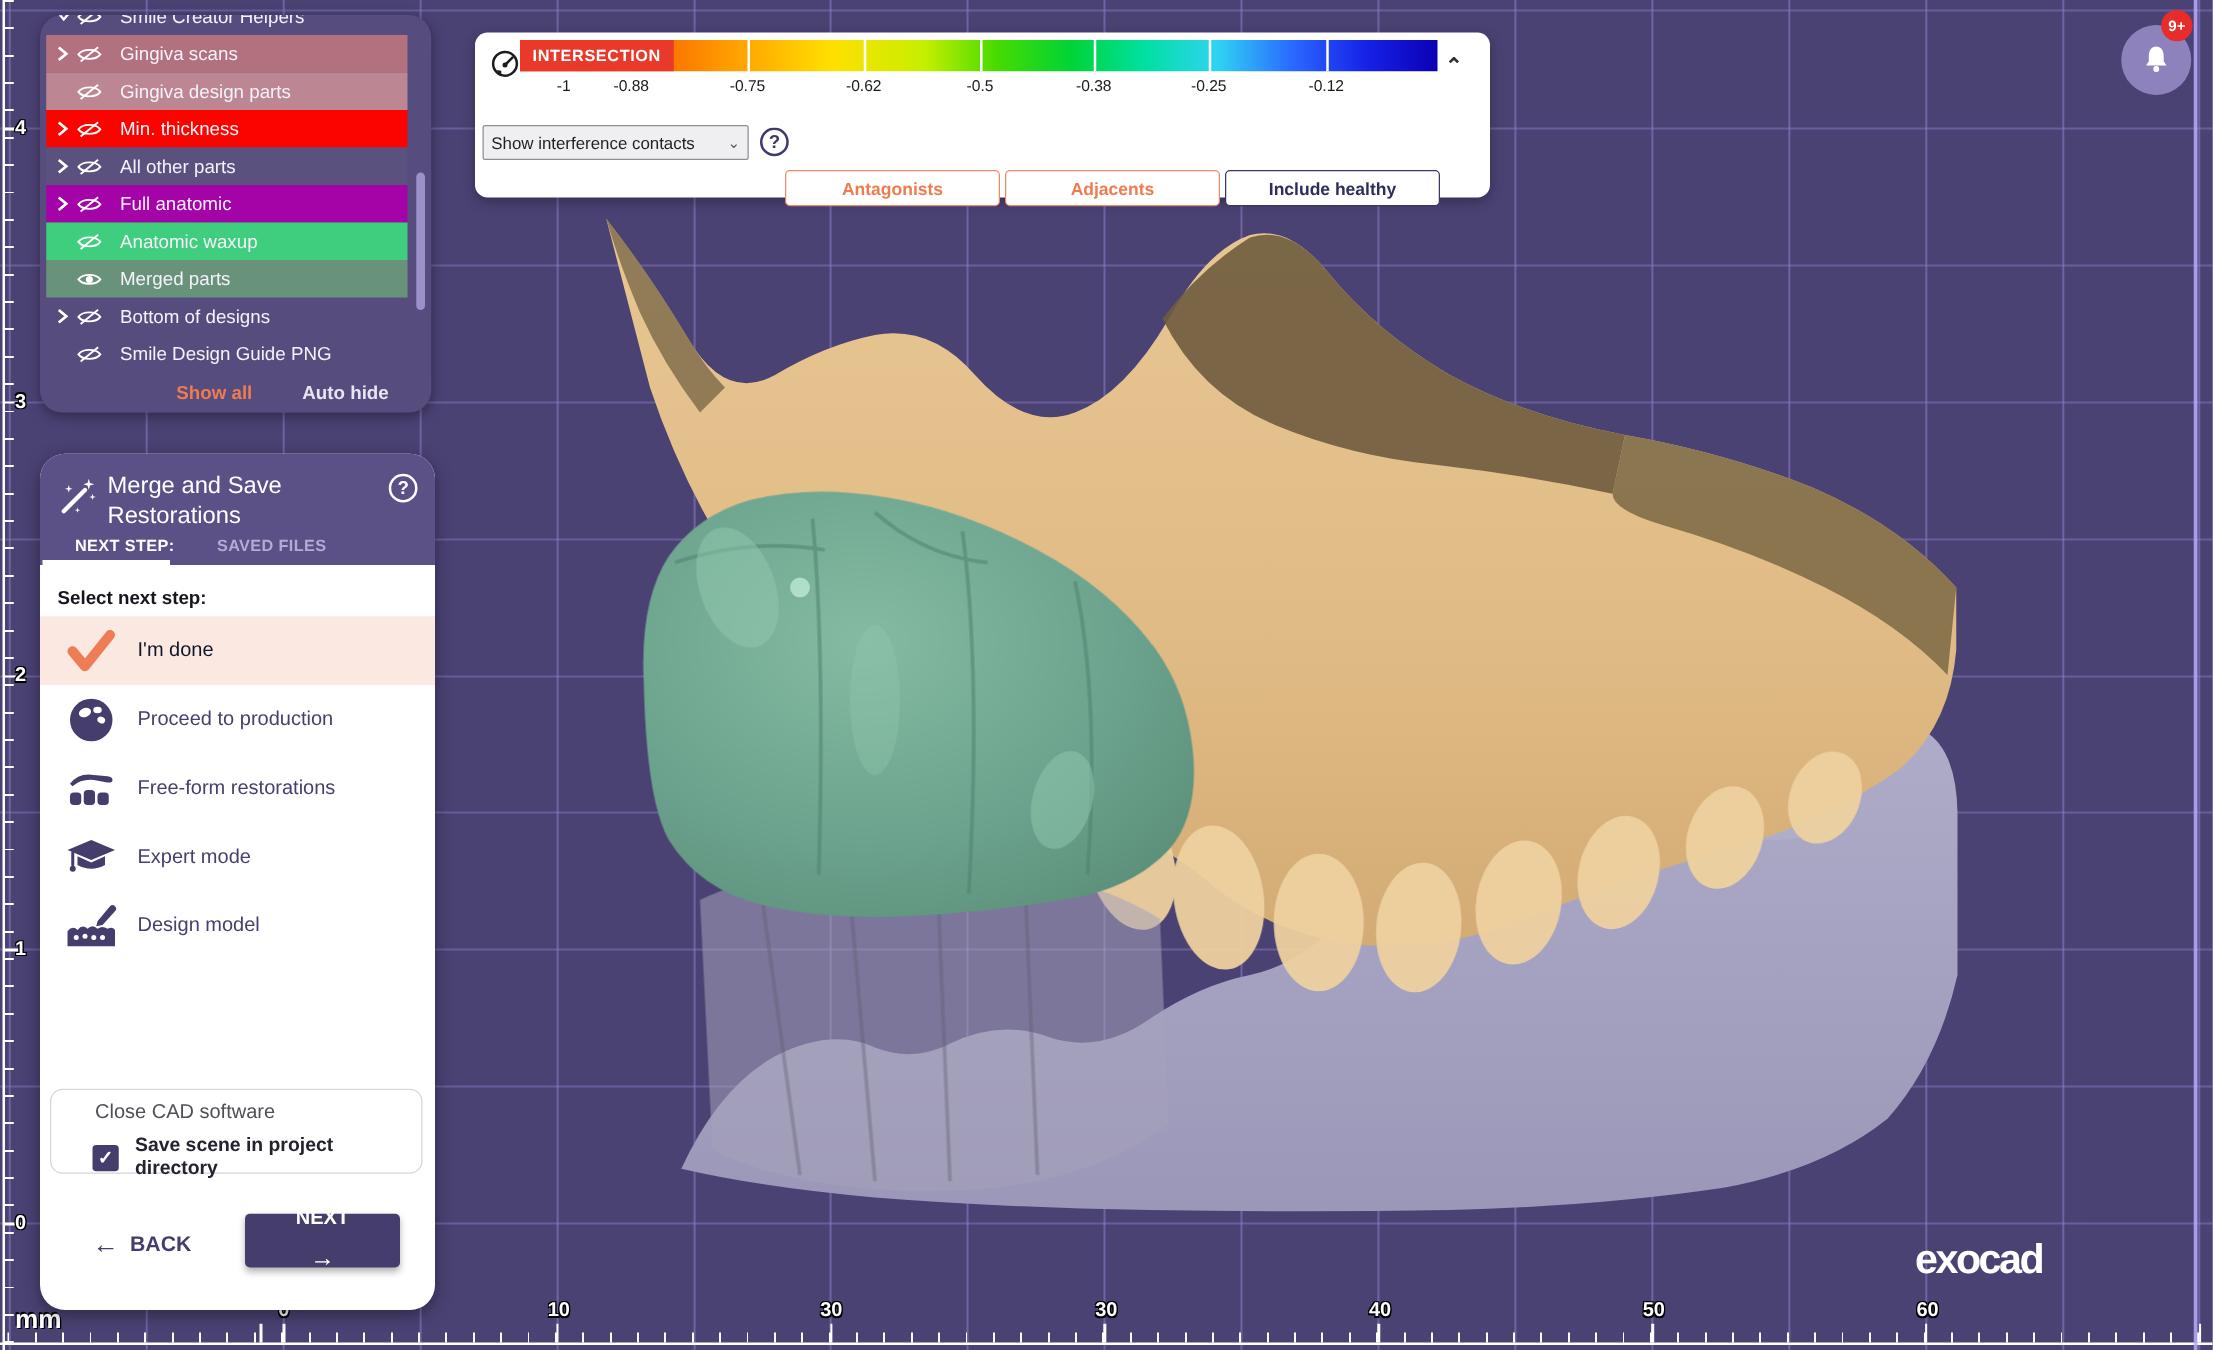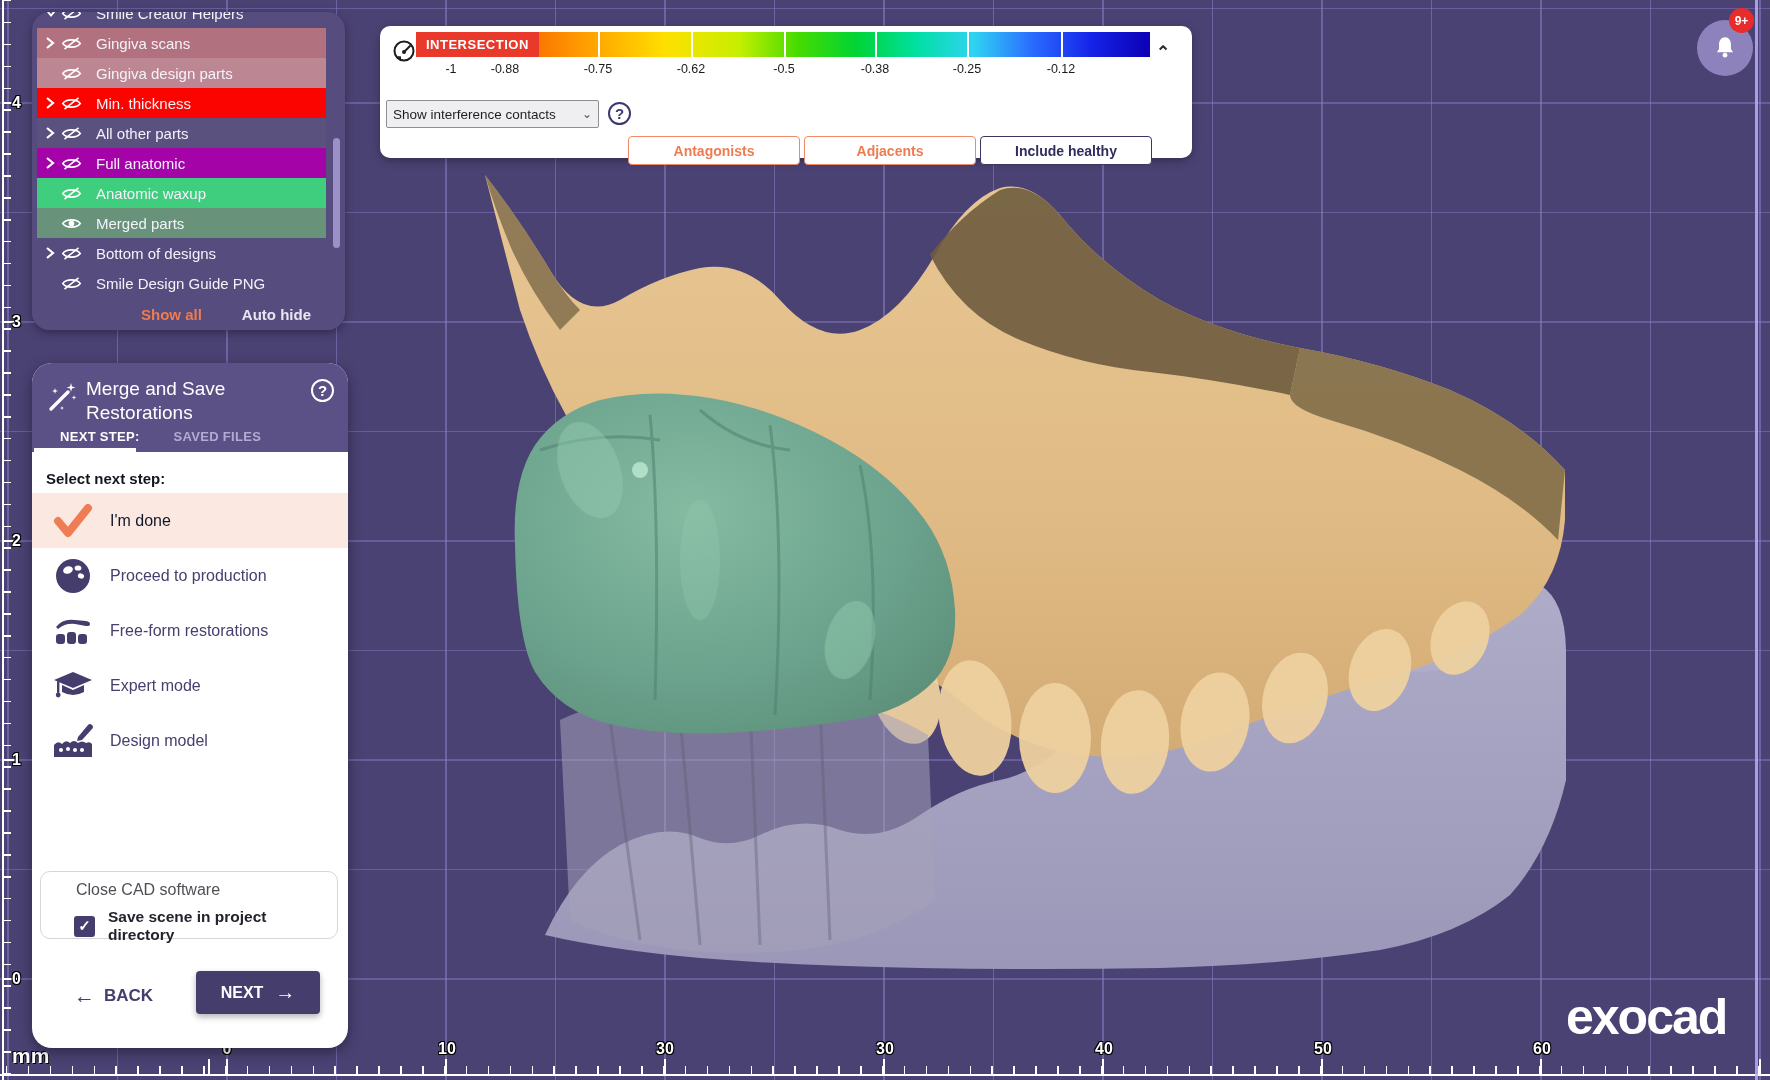--- a/index.html
+++ b/index.html
@@ -27,21 +27,21 @@
      background-image:repeating-linear-gradient(to bottom,#fff 0 1.5px, transparent 1.5px 21.9px); }
   .tick-y-maj { position:absolute; top:0; bottom:0; left:3px; width:15px;
      background-image:repeating-linear-gradient(to bottom,#fff 0 2px, transparent 2px 219px); background-position-y:102px; }
   .rnum { position:absolute; color:#fff; font-size:16px; font-weight:bold;
      text-shadow:1px 1px 0 #000,-1px 1px 0 #000,1px -1px 0 #000,-1px -1px 0 #000; }
   .rnum.h { transform:translateX(-50%); top:1040px; }
   .rnum.v { transform:translateY(-50%); left:12px; }
   .unit { position:absolute; left:12px; top:1044px; color:#fff; font-size:21px; font-weight:bold;
      text-shadow:1px 1px 0 #000,-1px -1px 0 #000; }
 
-  .logo { position:absolute; left:1532px; top:988px; color:#fff; font-size:50px; font-weight:bold; letter-spacing:-2px;margin-left:34px; }
+  .logo { position:absolute; left:1532px; top:988px; color:#fff; font-size:33px; font-weight:bold; letter-spacing:-2px; }
 
   
   .bell-wrap { position:absolute; left:1697px; top:20px; width:56px; height:56px; border-radius:50%;
      background:#8d82bb; display:flex; align-items:center; justify-content:center; cursor:pointer; }
   .badge { position:absolute; left:1729px; top:8px; min-width:25px; height:25px; border-radius:50%;
      background:#e82b2b; color:#fff; font-size:12px; font-weight:bold; display:flex; align-items:center; justify-content:center; }
 
   
   .layers { position:absolute; left:32px; top:12px; width:313px; height:318px; background:#564c7d;
      border-radius:18px; overflow:hidden; box-shadow:0 3px 10px rgba(0,0,0,.35); }
@@ -107,21 +107,21 @@
   .cb-title { position:absolute; left:35px; top:9px; font-size:16px; color:#4f4f55; }
   .cb-row { position:absolute; left:33px; top:36px; display:flex; align-items:center; gap:13px; cursor:pointer; }
   .cbox { width:21px; height:21px; border-radius:3px; background:#453e6d; color:#fff; font-size:15px; font-weight:bold;
      display:flex; align-items:center; justify-content:center; }
   .cb-lab { font-size:15.5px; font-weight:bold; color:#23232e; }
   .backbtn { position:absolute; left:42px; top:1000px; display:flex; align-items:center; gap:9px;
      color:#453e6d; font-size:17px; font-weight:bold; cursor:pointer; }
   .backbtn .arr { font-size:21px; }
   .nextbtn { position:absolute; left:164px; top:995px; width:124px; height:43px; background:#453e6d; border-radius:4px;
      color:#fff; font-size:16px; font-weight:bold; display:flex; align-items:center; justify-content:center; gap:12px;
-     cursor:pointer; box-shadow:0 3px 6px rgba(0,0,0,.3); }
+     cursor:pointer; box-shadow:0 3px 6px rgba(0,0,0,.3);flex-direction:column; }
   .nextbtn .arr { font-size:20px; }
   .mpanel .backbtn { position:absolute; top:auto; bottom:40px; }
   .mpanel .nextbtn { position:absolute; top:auto; bottom:34px; }
 </style>
 </head>
 <body>
 
 <div class="vp">
 
   <svg class="model-svg" width="1770" height="1080" viewBox="0 0 1770 1080">

